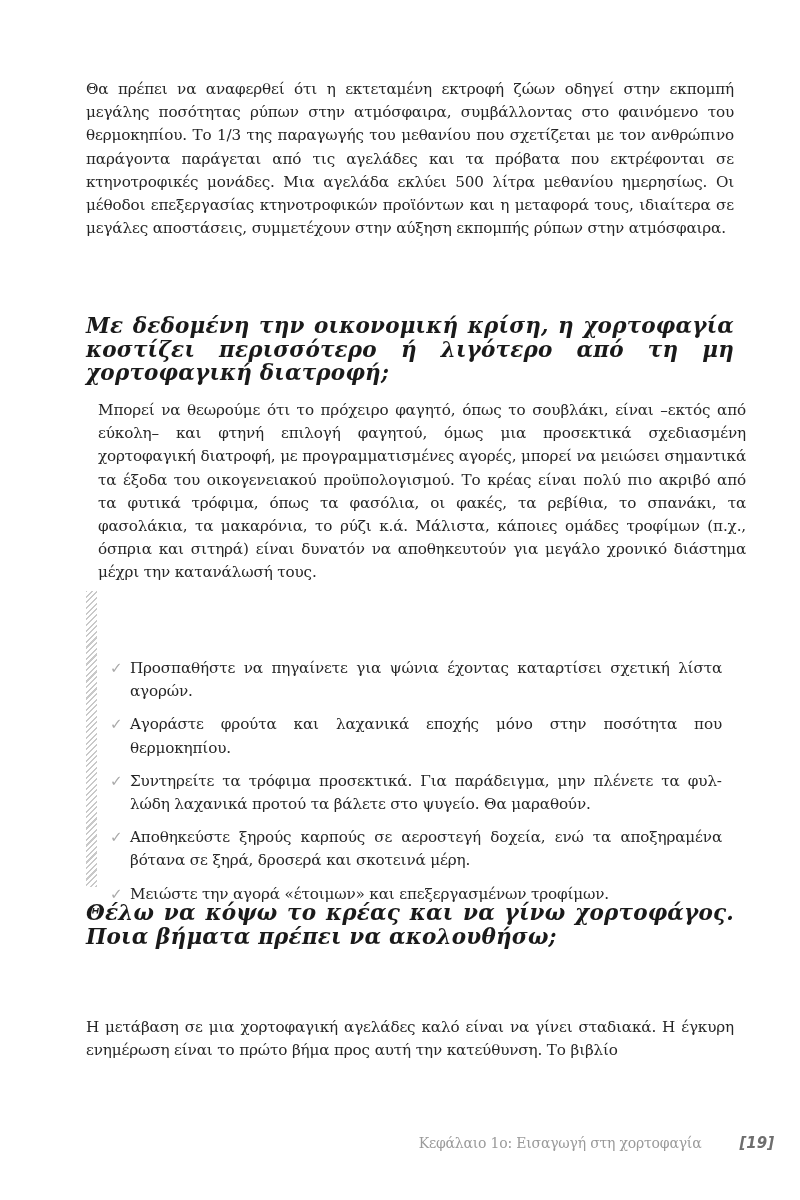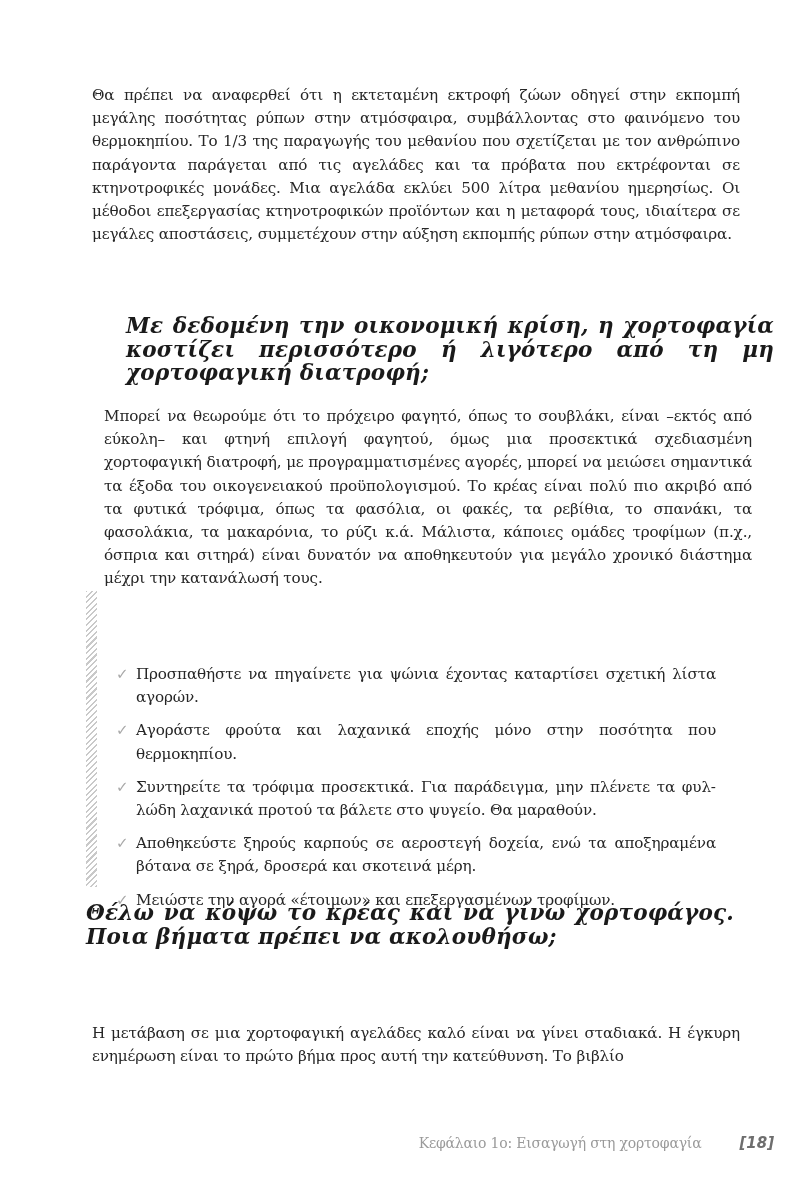--- a/index.html
+++ b/index.html
@@ -19,21 +19,21 @@
       left: 86px;
       top: 0;
       width: 648px;
     }
     .body-text {
       font-family: "DejaVu Serif", serif;
       font-size: 15.2px;
       line-height: 23.2px;
       text-align: justify;
       color: #262626;
-      margin: 6px;
+      margin: 0;
       letter-spacing: -0.15px;
     }
     .p1 {
       position: absolute;
       top: 78px;
       left: 0;
       width: 648px;
     }
     .heading {
       font-family: "DejaVu Serif", serif;
@@ -44,21 +44,20 @@
       color: #1a1a1a;
       margin: 0;
       text-align: justify;
       letter-spacing: 0.2px;
     }
     .h1 {
       position: absolute;
       top: 314px;
       left: 0;
       width: 648px;
-      margin-left: 40px;
     }
     .p2 {
       position: absolute;
       top: 399px;
       left: 12px;
       width: 648px;
     }
     .tips-box {
       position: absolute;
       top: 591px;
@@ -184,14 +183,14 @@
   </div>
 
   <h2 class="heading h2">Θέλω να κόψω το κρέας και να γίνω χορτοφάγος. Ποια βήματα πρέπει να ακολουθήσω;</h2>
 
   <p class="body-text p3">Η μετάβαση σε μια χορτοφαγική αγελάδες καλό είναι να γίνει σταδιακά. Η έγκυρη ενημέρωση είναι το πρώτο βήμα προς αυτή την κατεύθυνση. Το βιβλίο</p>
 
 </div>
 
 <div class="footer">
   <span class="footer-chapter">Κεφάλαιο 1ο: Εισαγωγή στη χορτοφαγία</span>
-  <span class="footer-page">[18]</span>
+  <span class="footer-page">[19]</span>
 </div>
 
 </body></html>

